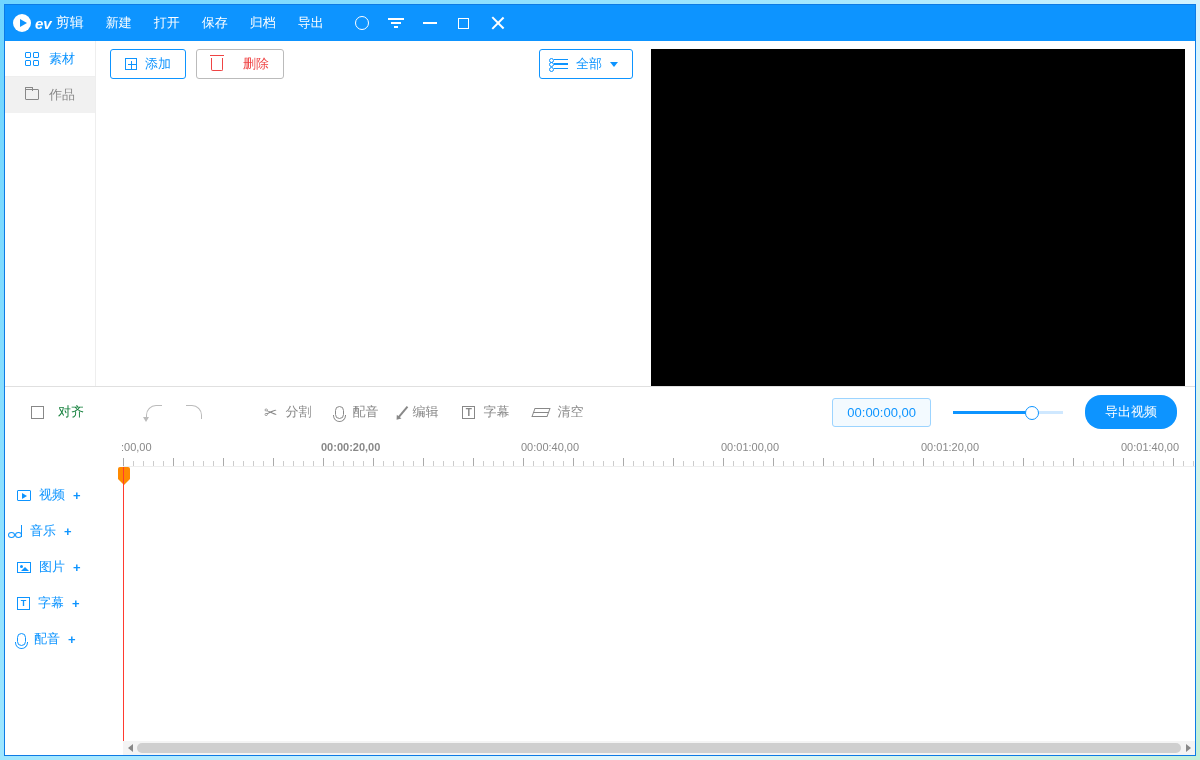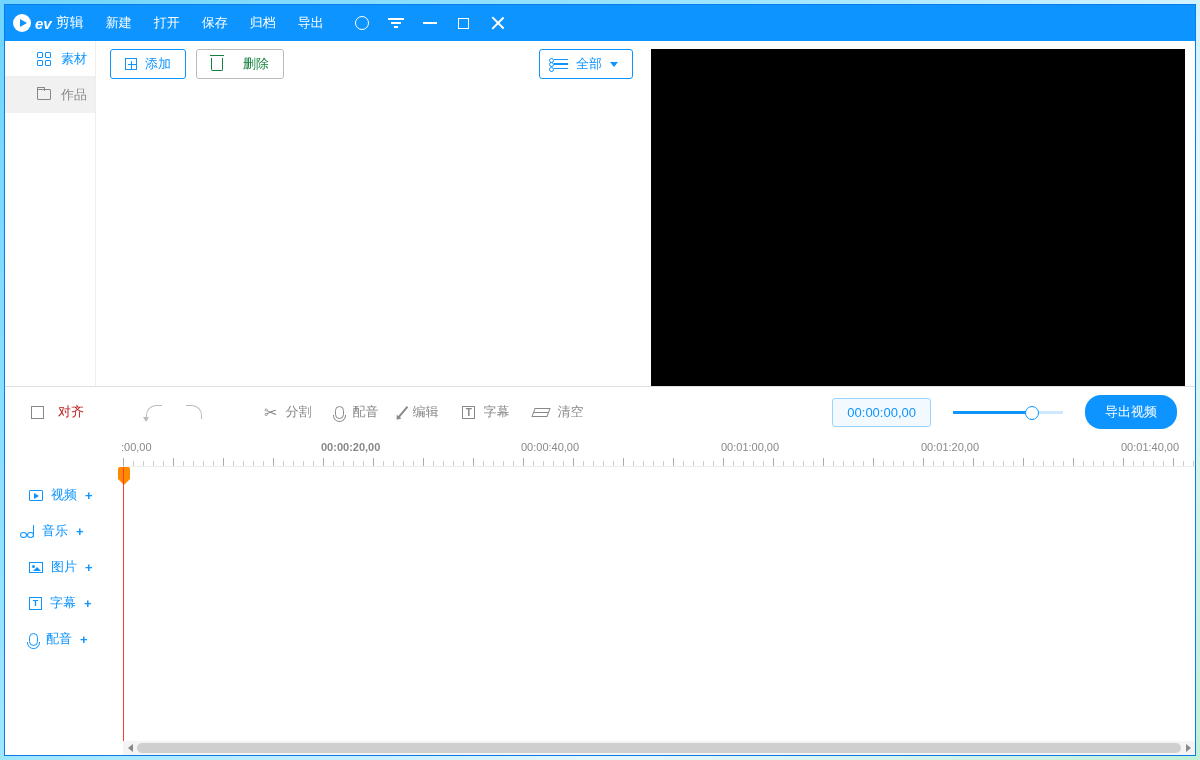--- a/index.html
+++ b/index.html
@@ -24,27 +24,27 @@
   .filter-icon span:nth-child(3){ top:9px; left:6px; right:6px; }
   .min-line { width:14px; height:1.5px; background:#fff; }
   .box-icon { width:11px; height:11px; border:1.5px solid #fff; }
   .x-icon { position:relative; width:14px; height:14px; }
   .x-icon::before,.x-icon::after{content:"";position:absolute;left:6px;top:-1px;width:1.5px;height:16px;background:#fff;}
   .x-icon::before{transform:rotate(45deg);} .x-icon::after{transform:rotate(-45deg);}
 
   
   .upper { display:flex; height:346px; border-bottom:1px solid #e0e0e0; }
   .sidebar { width:90px; background:#fff; }
-  .side-tab { height:36px; display:flex; align-items:center; gap:10px; padding-left:32px; font-size:13px; cursor:pointer; border-bottom:1px solid transparent; }
+  .side-tab { height:36px; display:flex; align-items:center; gap:10px; padding-left:20px; font-size:13px; cursor:pointer; border-bottom:1px solid transparent; }
   .side-tab.active { color:#0d94ff; border-bottom:1px solid #eee; }
   .side-tab.folder { color:#888; background:#f1f1f1; }
   .media-panel { flex:1; background:#fff; display:flex; flex-direction:column; border-left:1px solid #eee; }
   .media-toolbar { height:46px; display:flex; align-items:center; padding:0 14px; gap:10px; }
   .btn-outline { height:30px; display:flex; align-items:center; gap:8px; padding:0 14px; border:1px solid #0d94ff; border-radius:3px; color:#0d94ff; font-size:13px; cursor:pointer; background:#fff; }
-  .btn-outline.gray { border-color:#bbb; color:#15803d;gap:20px; }
+  .btn-outline.gray { border-color:#bbb; color:#ef4444;gap:20px; }
   .media-toolbar .spacer { flex:1; }
   .dropdown { display:flex; align-items:center; gap:8px; }
   .media-content { flex:1; background:#fff; }
   .grid-icon { display:grid; grid-template-columns:6px 6px; grid-template-rows:6px 6px; gap:2px; }
   .grid-icon span{ border:1.3px solid currentColor; border-radius:1px; }
   .folder-ico { width:14px; height:11px; border:1.3px solid currentColor; border-radius:1px; position:relative; }
   .folder-ico::before{content:"";position:absolute;top:-3px;left:-1px;width:6px;height:3px;border:1.3px solid currentColor;border-bottom:none;border-radius:1px 1px 0 0;}
   .plus-box { width:12px;height:12px;border:1.3px solid currentColor; position:relative; }
   .plus-box::before,.plus-box::after{content:"";position:absolute;background:currentColor;}
   .plus-box::before{left:5px;top:2px;width:1.3px;height:8px;} .plus-box::after{top:5px;left:2px;height:1.3px;width:8px;}
@@ -91,21 +91,21 @@
   .toolrow .push{margin-left:auto;}
   .timecode-box{border:1px solid #9cd4ff;color:#0d94ff;padding:6px 14px;border-radius:3px;font-size:13px;background:#f3faff;}
   .zoom{width:110px;height:3px;background:#cfe8ff;position:relative;margin:0 14px;}
   .zoom::before{content:"";position:absolute;left:0;width:72%;height:100%;background:#0d94ff;}
   .zoom::after{content:"";position:absolute;left:72%;top:-5px;width:12px;height:12px;border:1.5px solid #0d94ff;border-radius:50%;background:#fff;transform:translateX(-50%);}
   .export-btn{background:#0d94ff;color:#fff;border:none;border-radius:16px;padding:8px 20px;font-size:13px;cursor:pointer;}
 
   
   .timeline-wrap{flex:1;background:#fff;position:relative;display:flex;overflow:hidden;}
   .tracks-col{width:118px;border-right:0;padding-top:40px;}
-  .track-label{height:36px;display:flex;align-items:center;gap:8px;padding-left:24px;font-size:13px;color:#0d94ff;cursor:pointer;}
+  .track-label{height:36px;display:flex;align-items:center;gap:8px;padding-left:12px;font-size:13px;color:#0d94ff;cursor:pointer;}
   .track-label .plus{color:#0d94ff;font-weight:bold;}
   .tl-area{flex:1;position:relative;}
   .ruler{height:30px;position:relative;border-bottom:1px solid #eee;}
   .rlabel{position:absolute;top:4px;font-size:11px;color:#888;transform:translateX(-2px);}
   .ticks{position:absolute;left:0;right:0;bottom:0;height:8px;}
   .tick{position:absolute;bottom:0;width:1px;height:5px;background:#ccc;}
   .tick.big{height:8px;background:#aaa;}
   .playhead{position:absolute;top:0;bottom:14px;left:0;width:0;}
   .ph-flag{position:absolute;top:30px;left:-5px;width:12px;height:12px;background:#ff8a00;border-radius:2px 2px 0 0;}
   .ph-flag::after{content:"";position:absolute;top:12px;left:0;border-left:6px solid transparent;border-right:6px solid transparent;border-top:6px solid #ff8a00;}
@@ -199,21 +199,21 @@
       </div>
       <div class="media-content"></div>
     </div>
 
     <div class="preview">
       <div class="video"></div>
     </div>
   </div>
 
   <div class="toolrow">
-    <label class="tool" style="color:#b91c1c">
+    <label class="tool" style="color:#15803d">
       <span class="checkbox"></span>
       <span>对齐</span>
     </label>
     <span class="sep-gap"></span>
     <span class="tool">
         <span class="undo"></span>
       </span>
     <span class="tool">
         <span class="redo"></span>
       </span>

